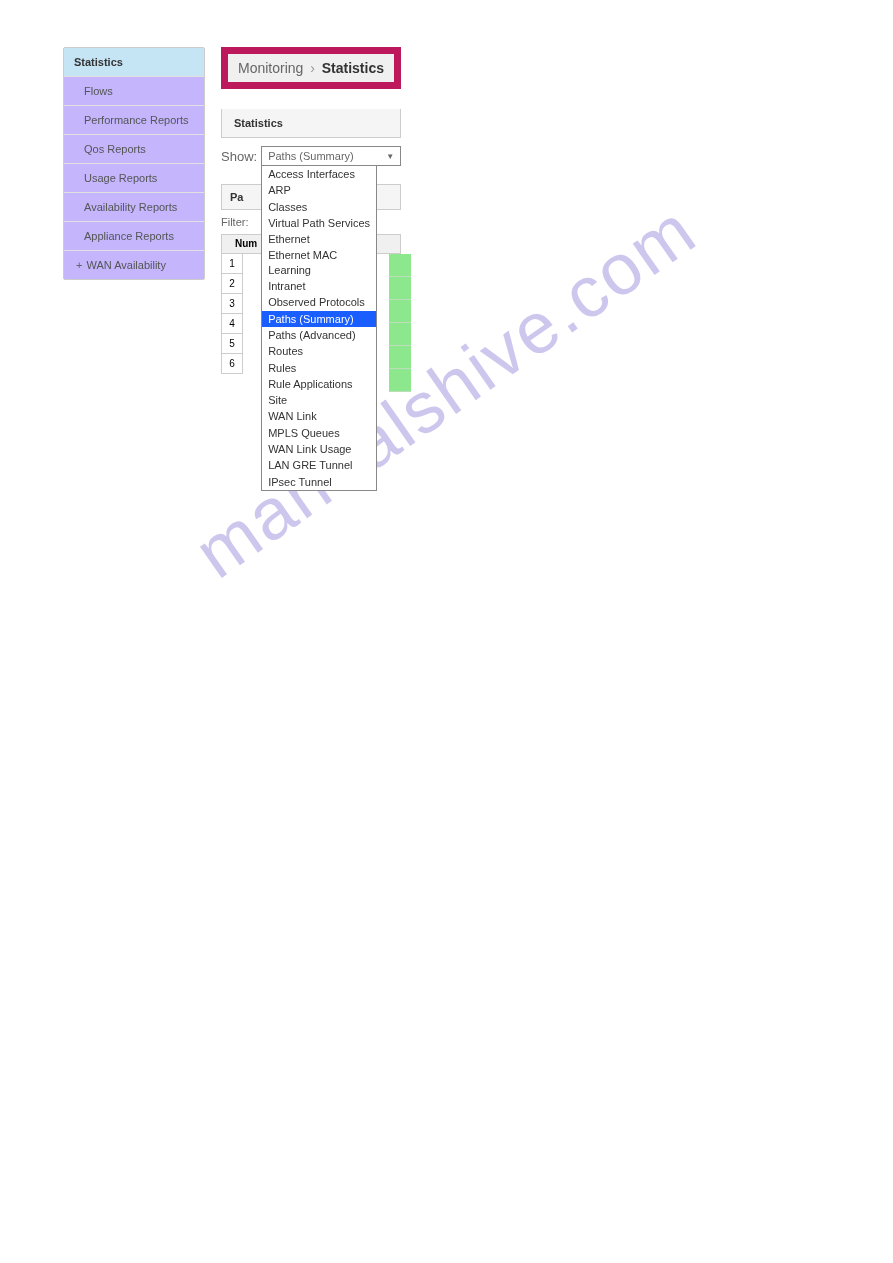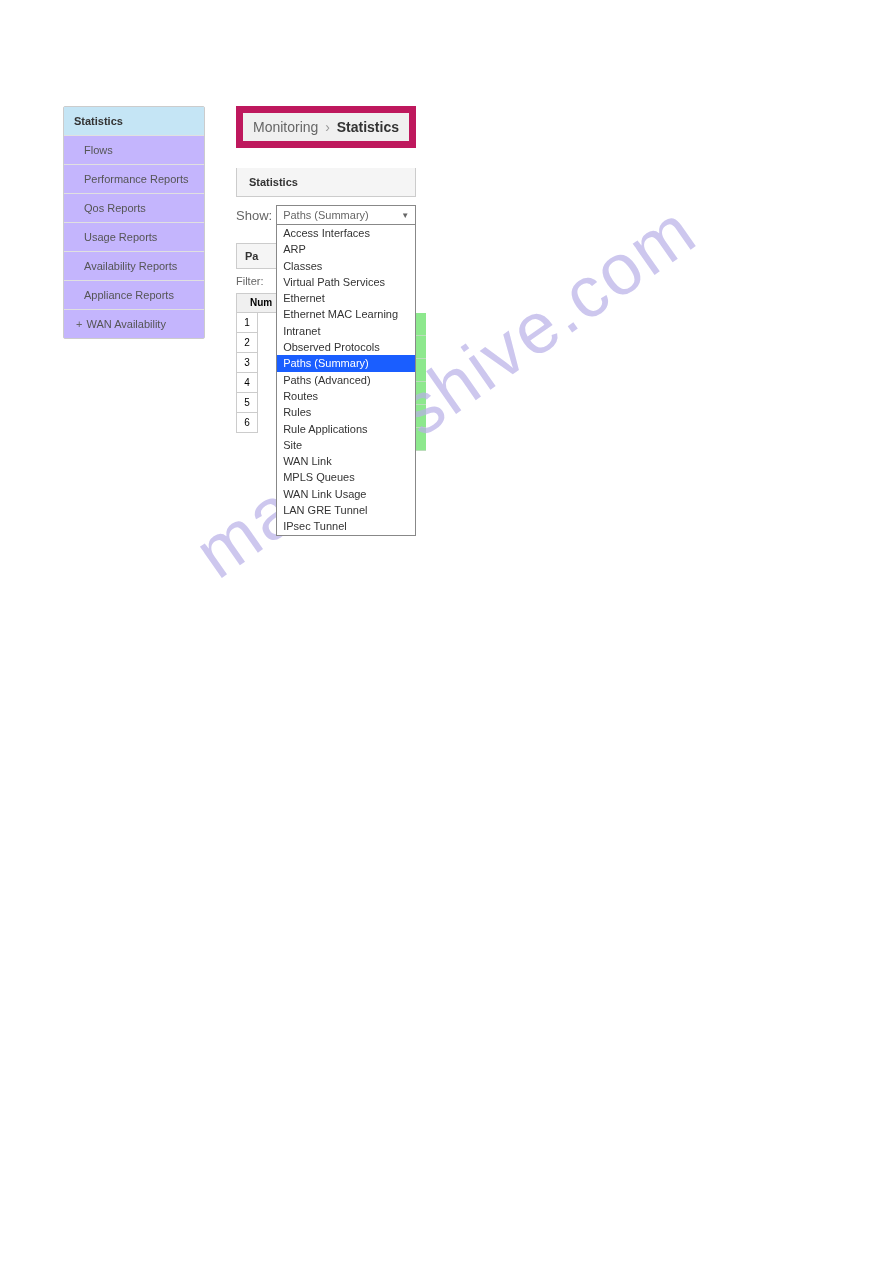--- a/index.html
+++ b/index.html
@@ -9,23 +9,23 @@
       font-family: Arial, sans-serif;
     }
     body {
       background: #ffffff;
       width: 893px;
       height: 1263px;
       position: relative;
     }
     .content-wrapper {
       position: relative;
-      padding: 106px 0 0 63px;
-      display: flex;
-      gap: 31px;
+      padding: 47px 0 0 63px;
+      display: flex;
+      gap: 16px;
     }
     .sidebar {
       width: 142px;
       border: 1px solid #cccccc;
       border-radius: 2px;
     }
     .sidebar-item {
       padding: 8px 12px;
       font-size: 11px;
       border-bottom: 1px solid #e0e0e0;
@@ -110,21 +110,21 @@
       align-items: center;
       cursor: pointer;
     }
     .dropdown-arrow {
       font-size: 8px;
     }
     .dropdown-list {
       position: absolute;
       top: 100%;
       left: 0;
-      width: 140px;
+      width: 116px;
       border: 1px solid #888888;
       border-top: none;
       background: #ffffff;
       z-index: 10;
     }
     .dropdown-option {
       padding: 1px 6px;
       font-size: 11px;
       color: #333333;
       cursor: pointer;

